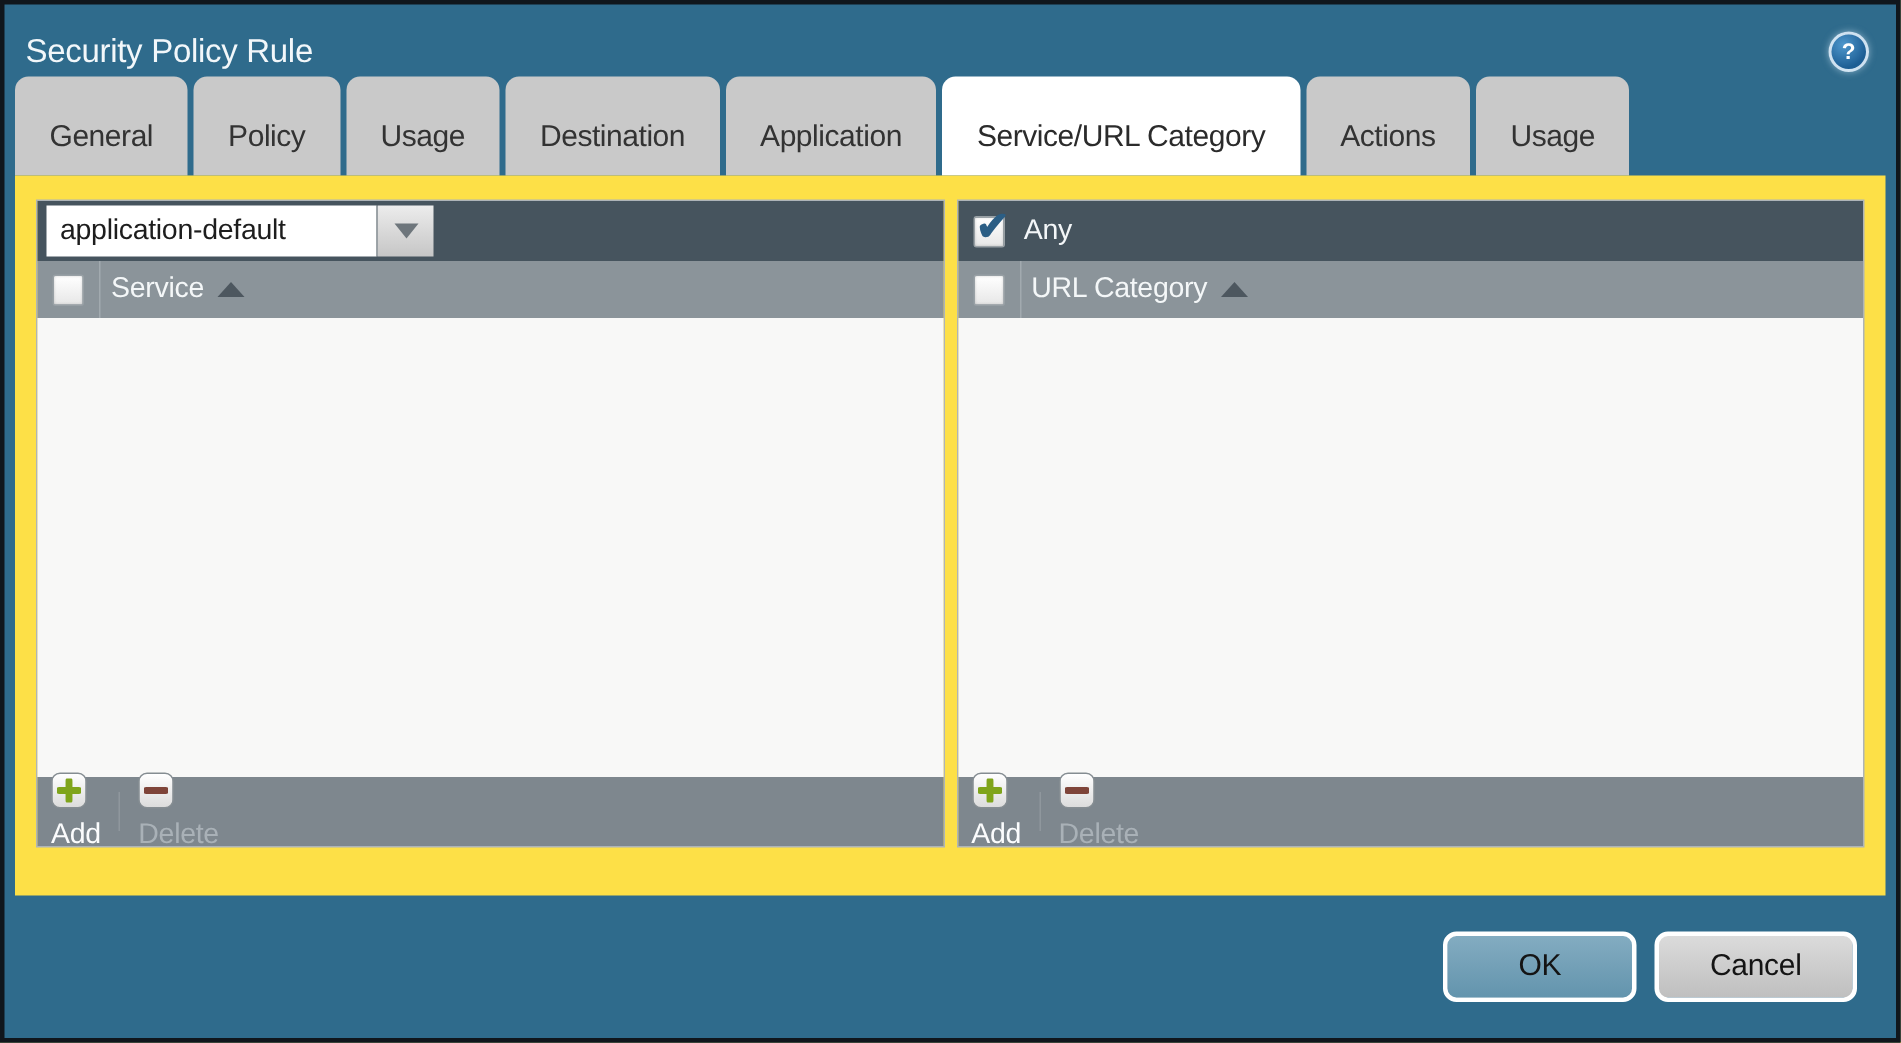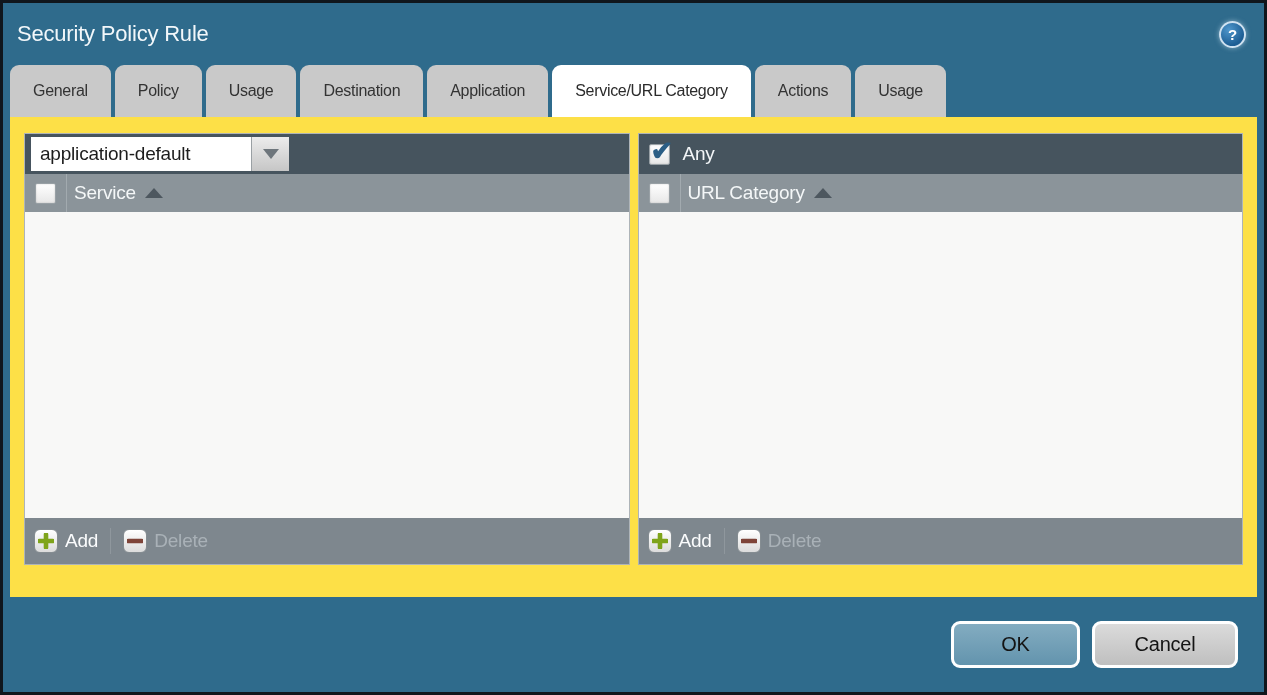--- a/index.html
+++ b/index.html
@@ -32,24 +32,24 @@
     cursor:pointer;
   }
 
   
   .tabs{
     height:52px; flex:none;
     display:flex; align-items:flex-end;
     padding-left:7px;
   }
   .tab{
-    height:52px; line-height:52px;
-    margin-right:4px; padding:0 23px;
+    height:66px; line-height:52px;
+    margin-right:4px; padding:14px 23px;
     background:#C9C9C9; color:#333;
-    font-size:16px; letter-spacing:-0.3px;
+    font-size:20px; letter-spacing:-0.3px;
     border-radius:9px 9px 0 0;
     cursor:pointer; white-space:nowrap;
   }
   .tab.active{ background:#FFFFFF; color:#2b2b2b; }
 
   
   .content{
     height:480px; flex:none;
     margin:0 7px; background:#fde047;
     padding:16px 14px 32px 14px;
@@ -110,21 +110,21 @@
     border-left:9px solid transparent; border-right:9px solid transparent;
     border-bottom:10px solid #4D575F;
   }
 
   .panel-body{ flex:1 1 auto; background:#F8F8F7; overflow:auto; }
 
   .panel-footer{
     height:46px; flex:none; background:#7E878E;
     display:flex; align-items:center; padding-left:9px; gap:8px;
   }
-  .ftr-btn{ display:flex; align-items:center; gap:7px; cursor:pointer; }
+  .ftr-btn{ display:flex; align-items:flex-start; gap:7px; cursor:pointer;flex-direction:column; }
   .ftr-btn.disabled{ cursor:default; }
   .mini-icon{
     width:24px; height:24px; border-radius:6px; flex:none;
     background:linear-gradient(#ffffff,#dcdcdc);
     border:1px solid #858d92;
     display:flex; align-items:center; justify-content:center;
   }
   .mini-icon svg{ display:block; }
   .ftr-label{ font-size:19px; color:#fbfcfd; letter-spacing:-0.2px; }
   .ftr-btn.disabled .ftr-label{ color:#A9B1B7; }
@@ -137,21 +137,21 @@
     gap:12px; padding-right:26px;
   }
   .btn{
     height:47px; border-radius:9px;
     border:3px solid #ffffff;
     font-family:"Liberation Sans", sans-serif;
     font-size:20px; color:#141414; letter-spacing:-0.2px;
     cursor:pointer;
   }
   .btn-ok{ width:129px; background:linear-gradient(#83acc1,#6394ad); }
-  .btn-cancel{ width:146px; background:linear-gradient(#dbdbdb,#bfbfbf); }
+  .btn-cancel{ width:135px; background:linear-gradient(#dbdbdb,#bfbfbf); }
 </style>
 </head>
 <body>
 
 <div class="dialog">
 
   <div class="titlebar">
     <div class="title">Security Policy Rule</div>
     <div class="help">?</div>
   </div>

